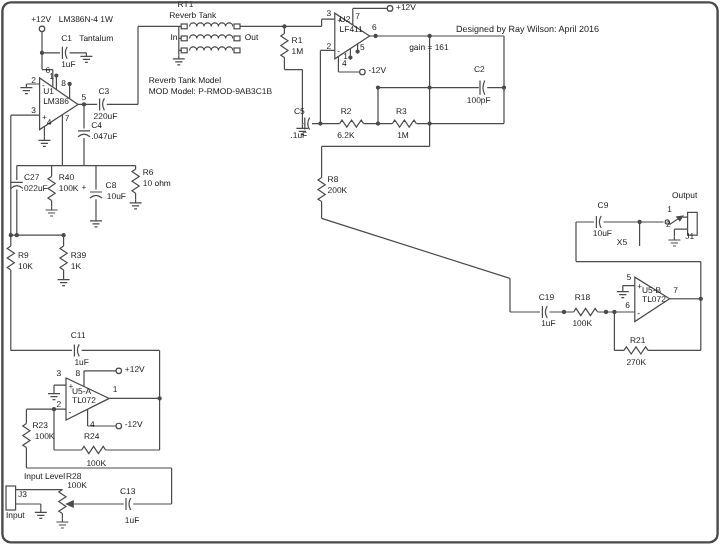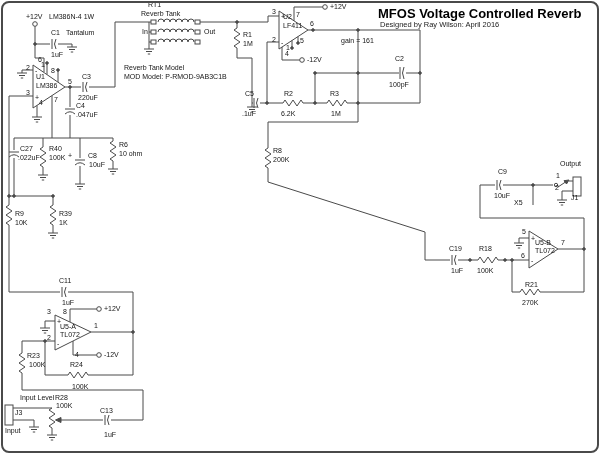--- a/index.html
+++ b/index.html
@@ -172,21 +172,20 @@
         <use href="#gnd" x="149" y="46"></use>
         <use href="#gnd" x="252" y="104"></use>
     <use href="#gnd" x="45" y="325"></use>
         <use href="#gnd" x="519" y="240"></use>
         <use href="#gnd" x="562" y="197"></use>
     <use href="#gnd" x="34" y="424"></use>
         <use href="#gnd" x="52" y="432"></use>
   </g>
 </svg>
 
-<span class="t1" style="left:378px;top:6px">MFOS Voltage Controlled Reverb</span>
 <span class="t2" style="left:380px;top:20px">Designed by Ray Wilson: April 2016</span>
 
 <span class="l" style="left:26px;top:13px">+12V</span>
 <span class="l" style="left:49px;top:13px">LM386N-4 1W</span>
 <span class="l" style="left:330px;top:3px">+12V</span>
 <span class="l" style="left:307px;top:56px">-12V</span>
 <span class="l" style="left:104px;top:305px">+12V</span>
 <span class="l" style="left:104px;top:351px">-12V</span>
 
 <span class="l" style="left:51px;top:29px">C1</span>

